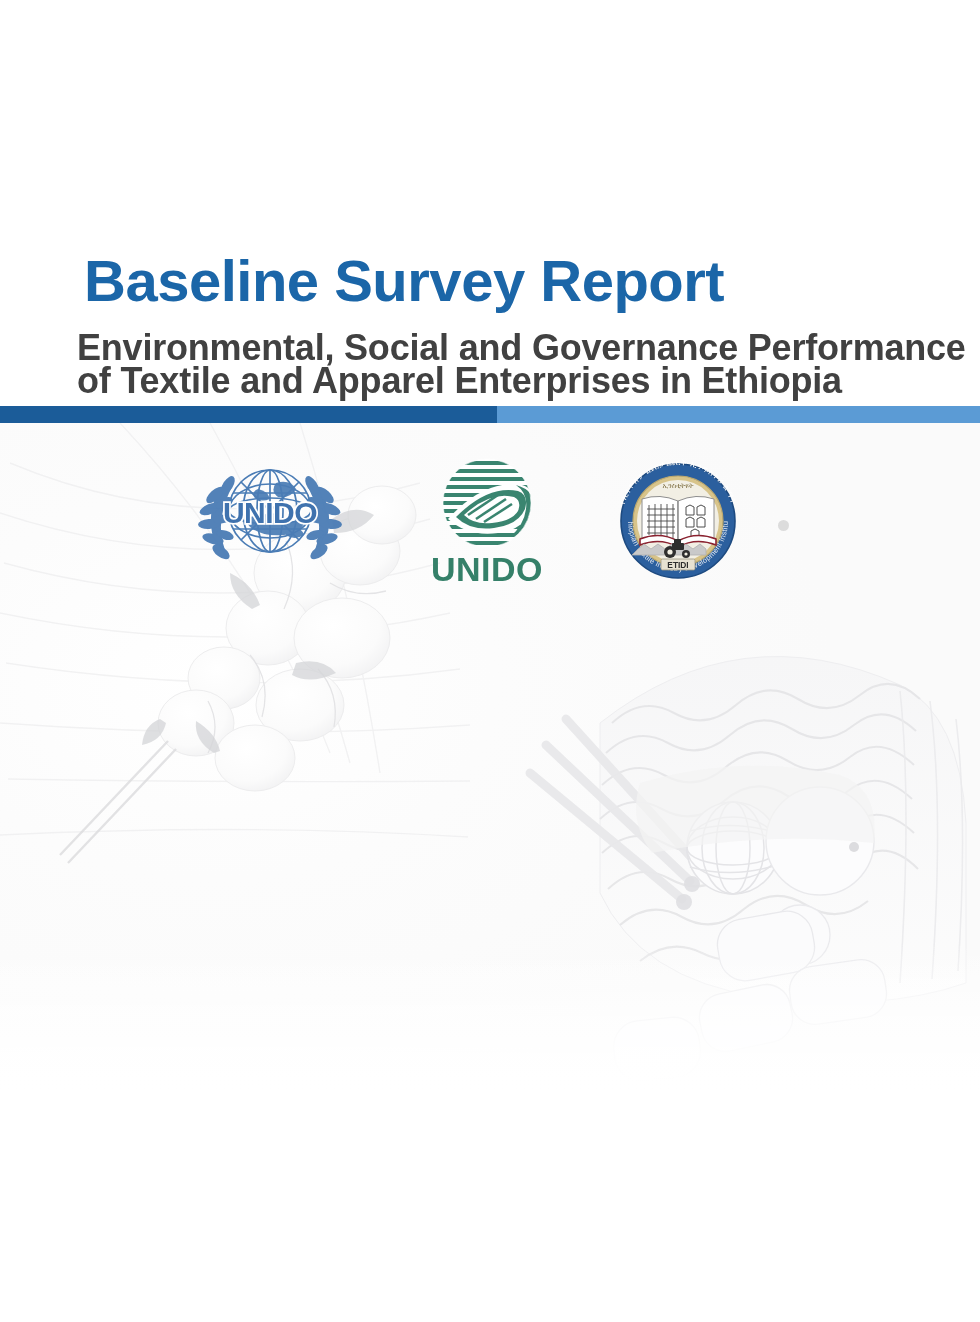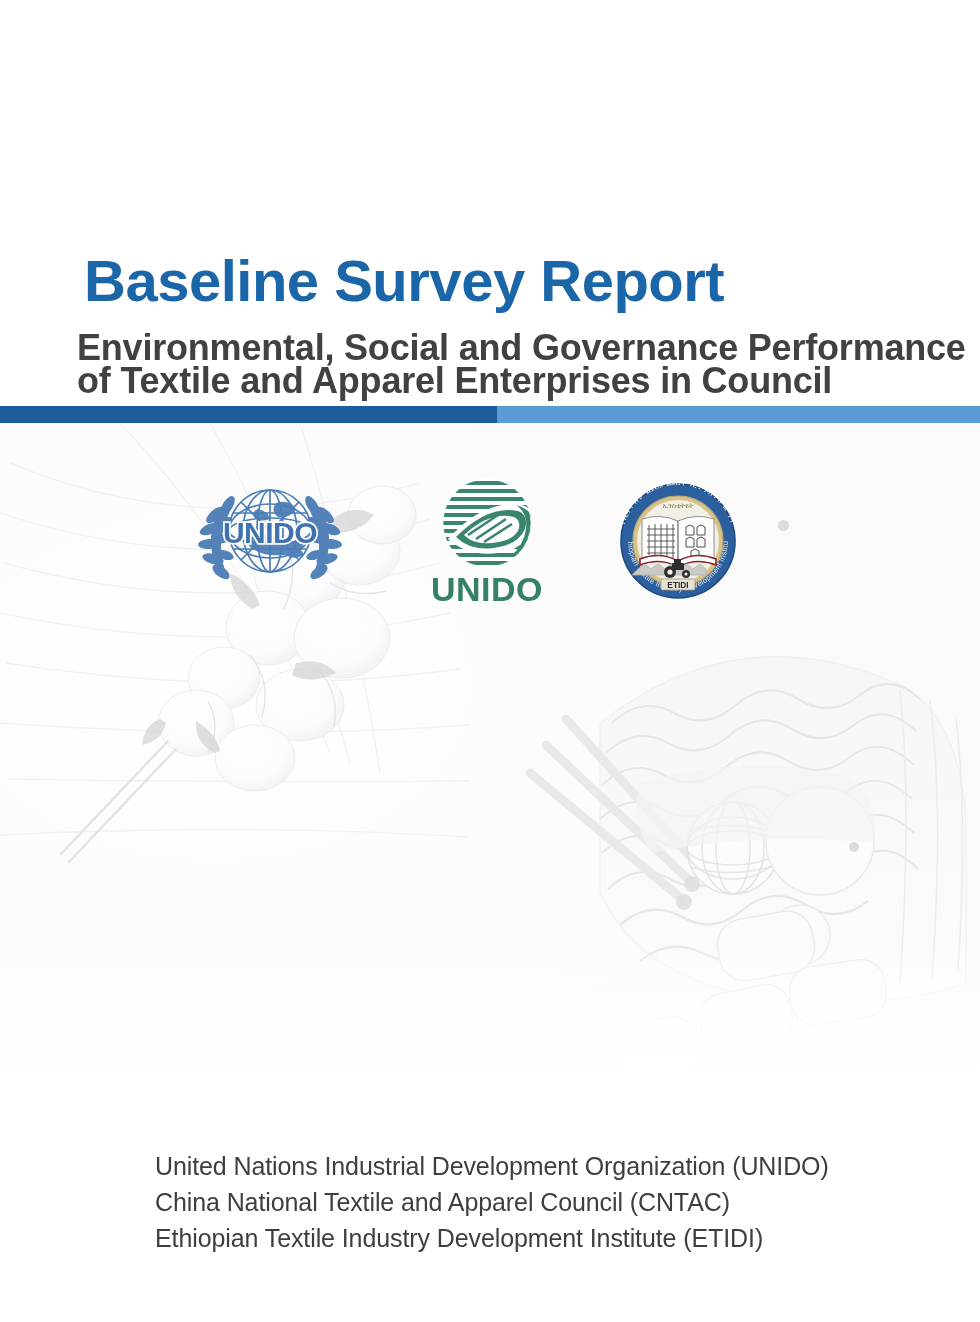--- a/index.html
+++ b/index.html
@@ -91,21 +91,20 @@
     background: linear-gradient(to bottom, rgba(255,255,255,0) 0%, #ffffff 88%);
   }
 
   
   .logo-row {
     position: absolute;
     left: 0;
     top: 455px;
     width: 820px;
     height: 145px;
-    margin-top: 20px;
   }
   .logo { position: absolute; top: 0; }
   .logo-unido { left: 190px; }
   .logo-cntac { left: 412px; }
   .logo-etidi { left: 604px; }
 
   .cntac-wordmark {
     position: absolute;
     left: 412px;
     top: 95px;
@@ -143,21 +142,21 @@
 </head>
 <body>
 
 <div id="page">
 
   <div class="title-block">
     <h1 class="report-title">Baseline Survey Report</h1>
 
     <div class="report-subtitle">
       <span>Environmental, Social and Governance Performance</span>
-      <span>of Textile and Apparel Enterprises in Council</span>
+      <span>of Textile and Apparel Enterprises in Ethiopia</span>
     </div>
   </div>
 
   <div class="divider">
     <div class="divider-left"></div>
     <div class="divider-right"></div>
   </div>
 
   <div class="photo-band">
     <svg width="980" height="688" viewBox="0 0 980 688" aria-hidden="true">
@@ -460,19 +459,14 @@
         <g>
           <rect x="57" y="104" width="34" height="11" rx="1.5" fill="#e7e2d2" stroke="#9a9582" stroke-width="0.8"></rect>
           <text x="74" y="112.5" text-anchor="middle" font-family="'Liberation Sans', sans-serif" font-size="8.4" font-weight="bold" fill="#2d2d2d">ETIDI</text>
         </g>
       </svg>
     </div>
   </div>
 
   <div class="stray-dot"></div>
 
-  <div class="orgs">
-    <div>United Nations Industrial Development Organization (UNIDO)</div>
-    <div>China National Textile and Apparel Council (CNTAC)</div>
-    <div>Ethiopian Textile Industry Development Institute (ETIDI)</div>
-  </div>
 
 </div>
 
 </body></html>

